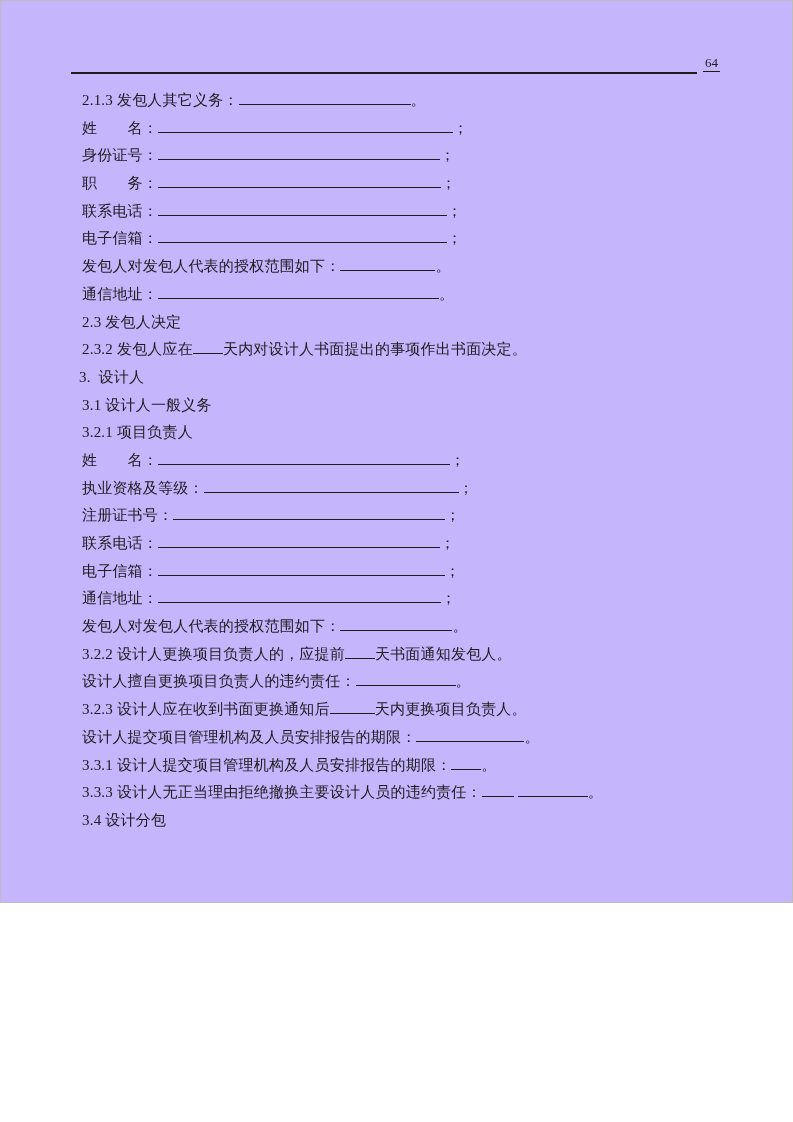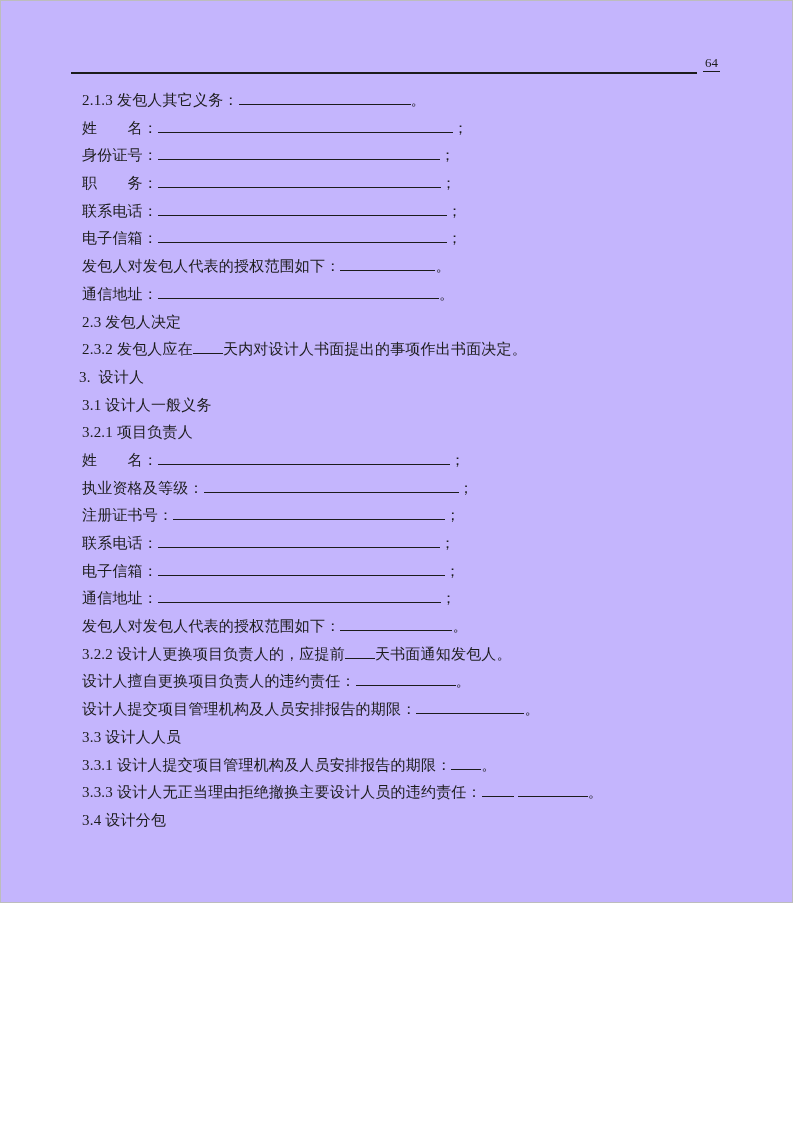--- a/index.html
+++ b/index.html
@@ -74,19 +74,19 @@
       <div class="line indent-l2"><span class="run">3.2.1 项目负责人</span></div>
       <div class="line indent-l2"><span class="run">姓　　名：</span><span class="blank" style="width: 292px;"></span><span class="run">；</span></div>
       <div class="line indent-l2"><span class="run">执业资格及等级：</span><span class="blank" style="width: 255px;"></span><span class="run">；</span></div>
       <div class="line indent-l2"><span class="run">注册证书号：</span><span class="blank" style="width: 272px;"></span><span class="run">；</span></div>
       <div class="line indent-l2"><span class="run">联系电话：</span><span class="blank" style="width: 282px;"></span><span class="run">；</span></div>
       <div class="line indent-l2"><span class="run">电子信箱：</span><span class="blank" style="width: 287px;"></span><span class="run">；</span></div>
       <div class="line indent-l2"><span class="run">通信地址：</span><span class="blank" style="width: 283px;"></span><span class="run">；</span></div>
       <div class="line indent-l2"><span class="run">发包人对发包人代表的授权范围如下：</span><span class="blank" style="width: 112px;"></span><span class="run">。</span></div>
       <div class="line indent-l2"><span class="run">3.2.2 设计人更换项目负责人的，应提前</span><span class="blank" style="width: 30px;"></span><span class="run">天书面通知发包人。</span></div>
       <div class="line indent-l2"><span class="run">设计人擅自更换项目负责人的违约责任：</span><span class="blank" style="width: 100px;"></span><span class="run">。</span></div>
+      <div class="line indent-l2"><span class="run">3.2.3 设计人应在收到书面更换通知后</span><span class="blank" style="width: 45px;"></span><span class="run">天内更换项目负责人。</span></div>
       <div class="line indent-l2"><span class="run">设计人提交项目管理机构及人员安排报告的期限：</span><span class="blank" style="width: 108px;"></span><span class="run">。</span></div>
-      <div class="line indent-l2"><span class="run">3.3 设计人人员</span></div>
       <div class="line indent-l2"><span class="run">3.3.1 设计人提交项目管理机构及人员安排报告的期限：</span><span class="blank" style="width: 30px;"></span><span class="run">。</span></div>
       <div class="line indent-l2"><span class="run">3.3.3 设计人无正当理由拒绝撤换主要设计人员的违约责任：</span><span class="blank" style="width: 32px;"></span><span class="run"> </span><span class="blank" style="width: 70px;"></span><span class="run">。</span></div>
       <div class="line indent-l2"><span class="run">3.4 设计分包</span></div>
     </div>
 </div>
 
 </body></html>

